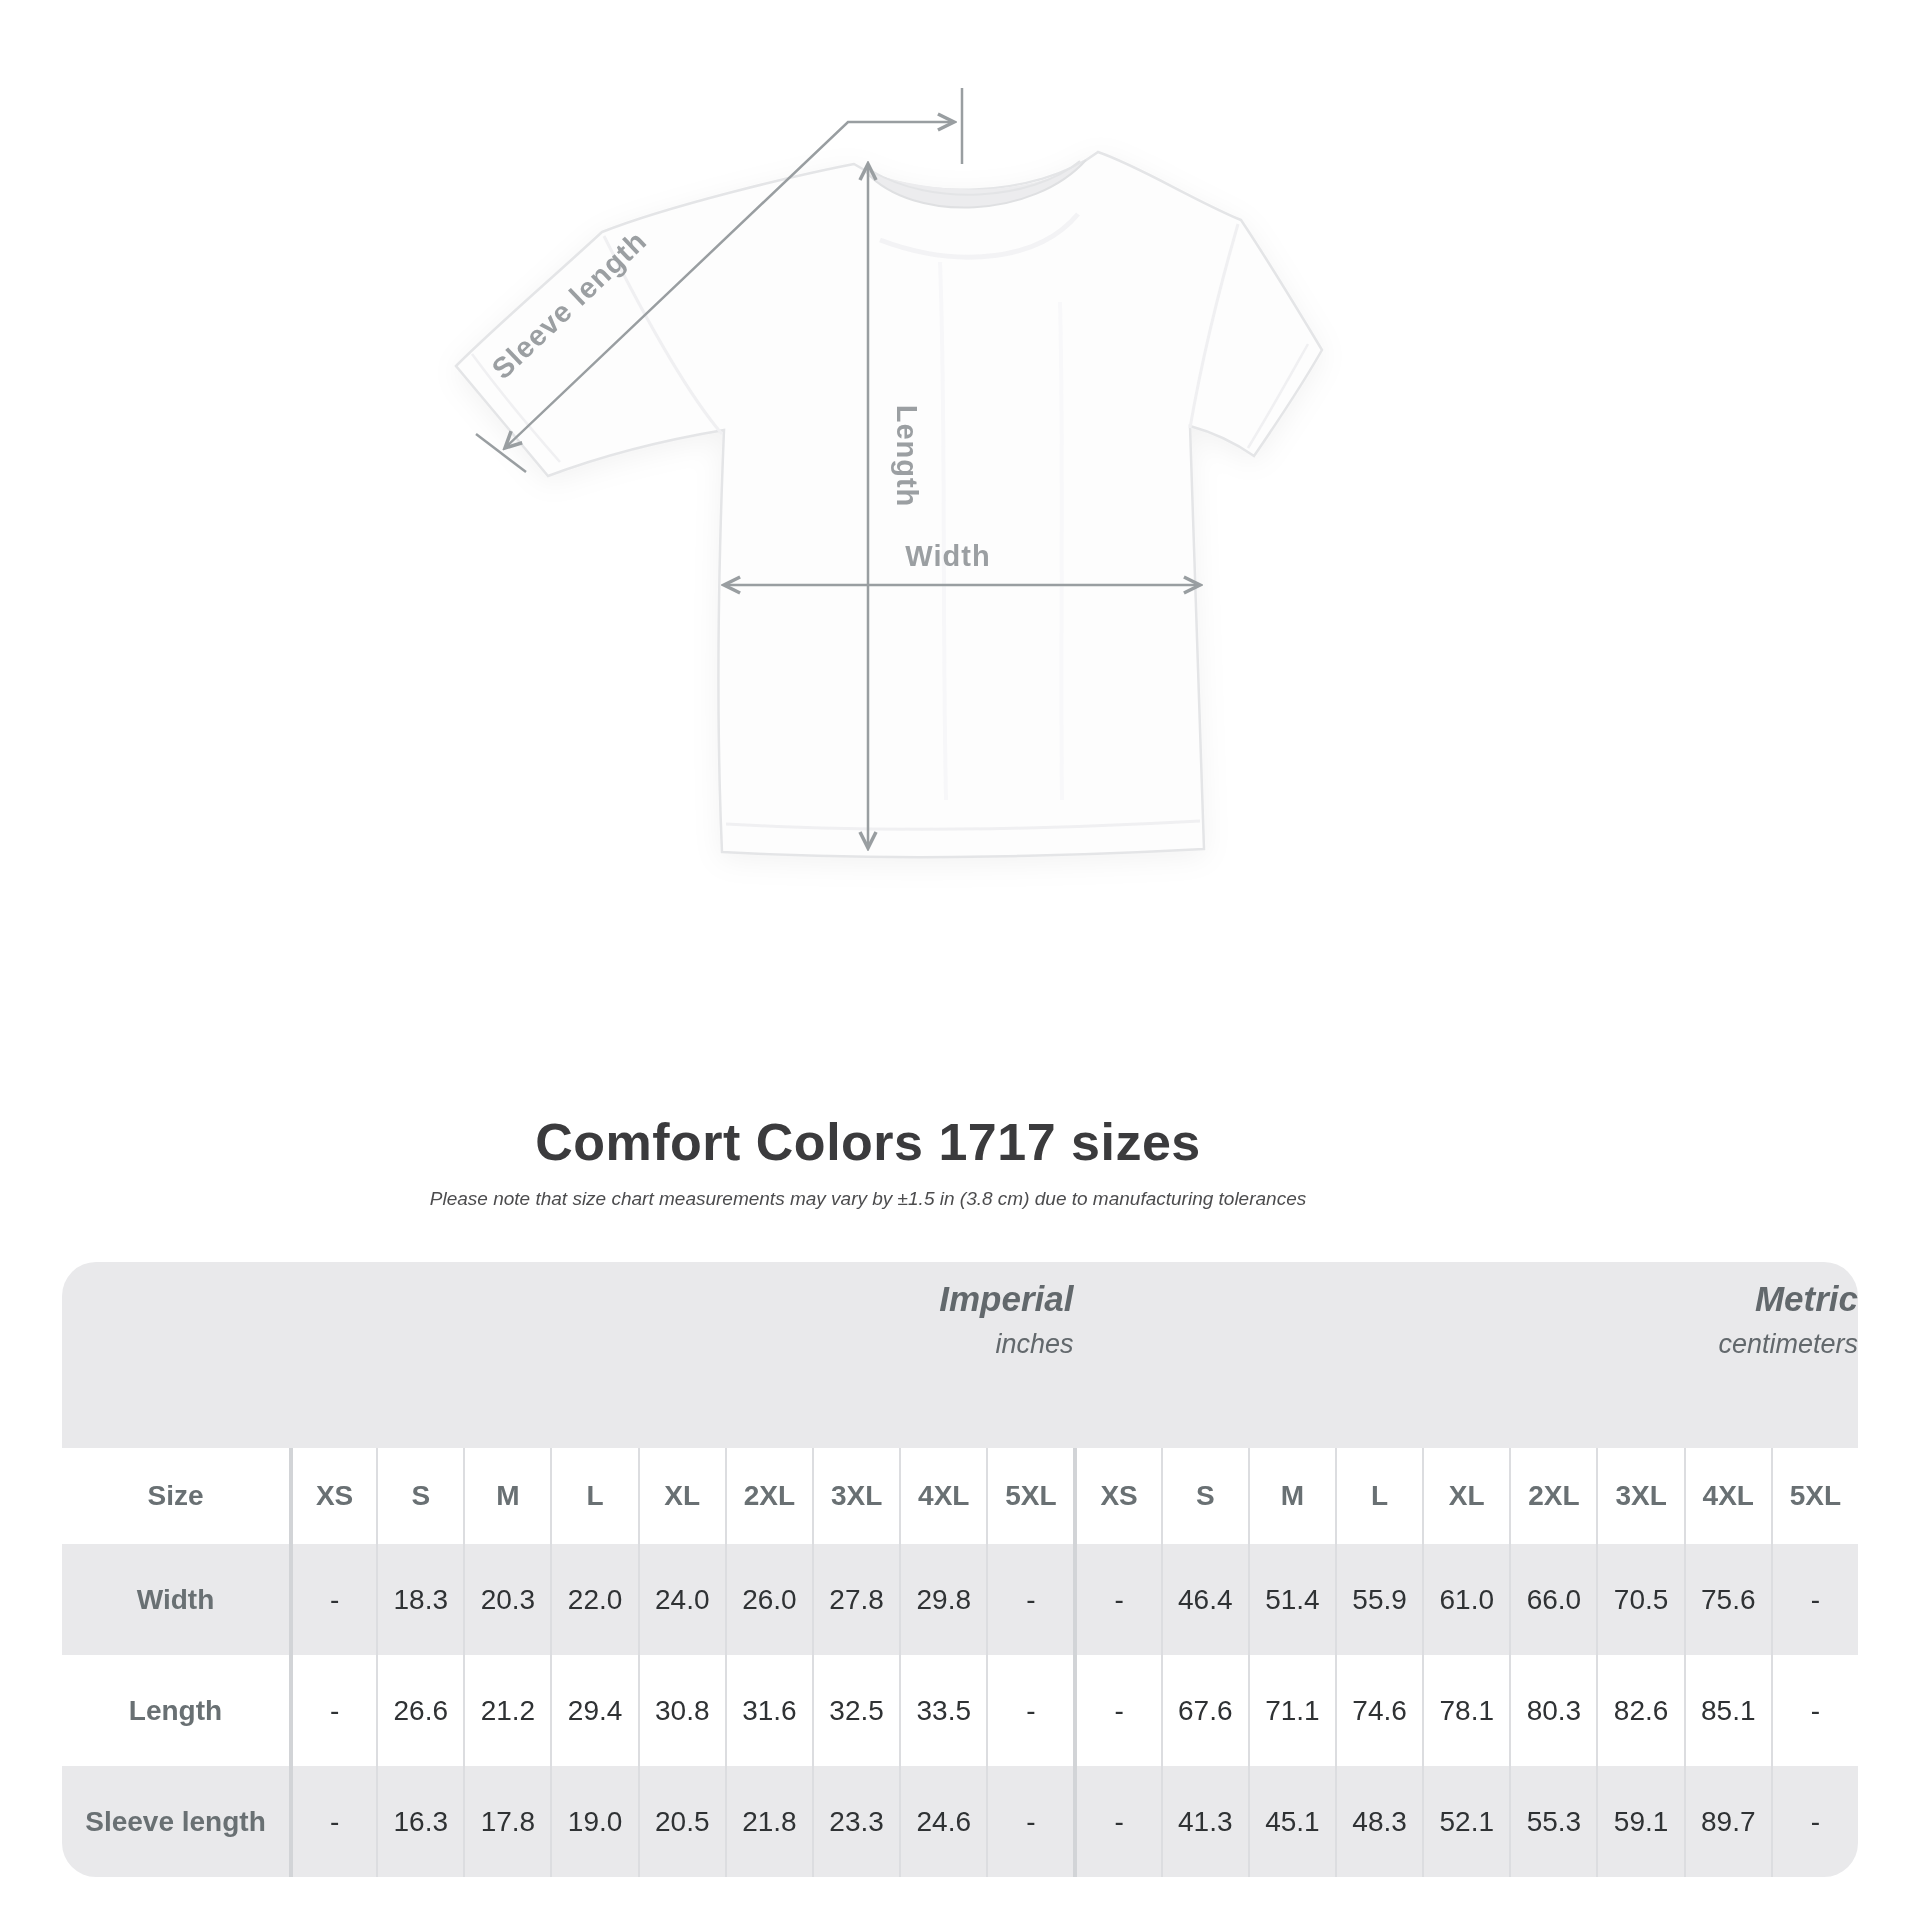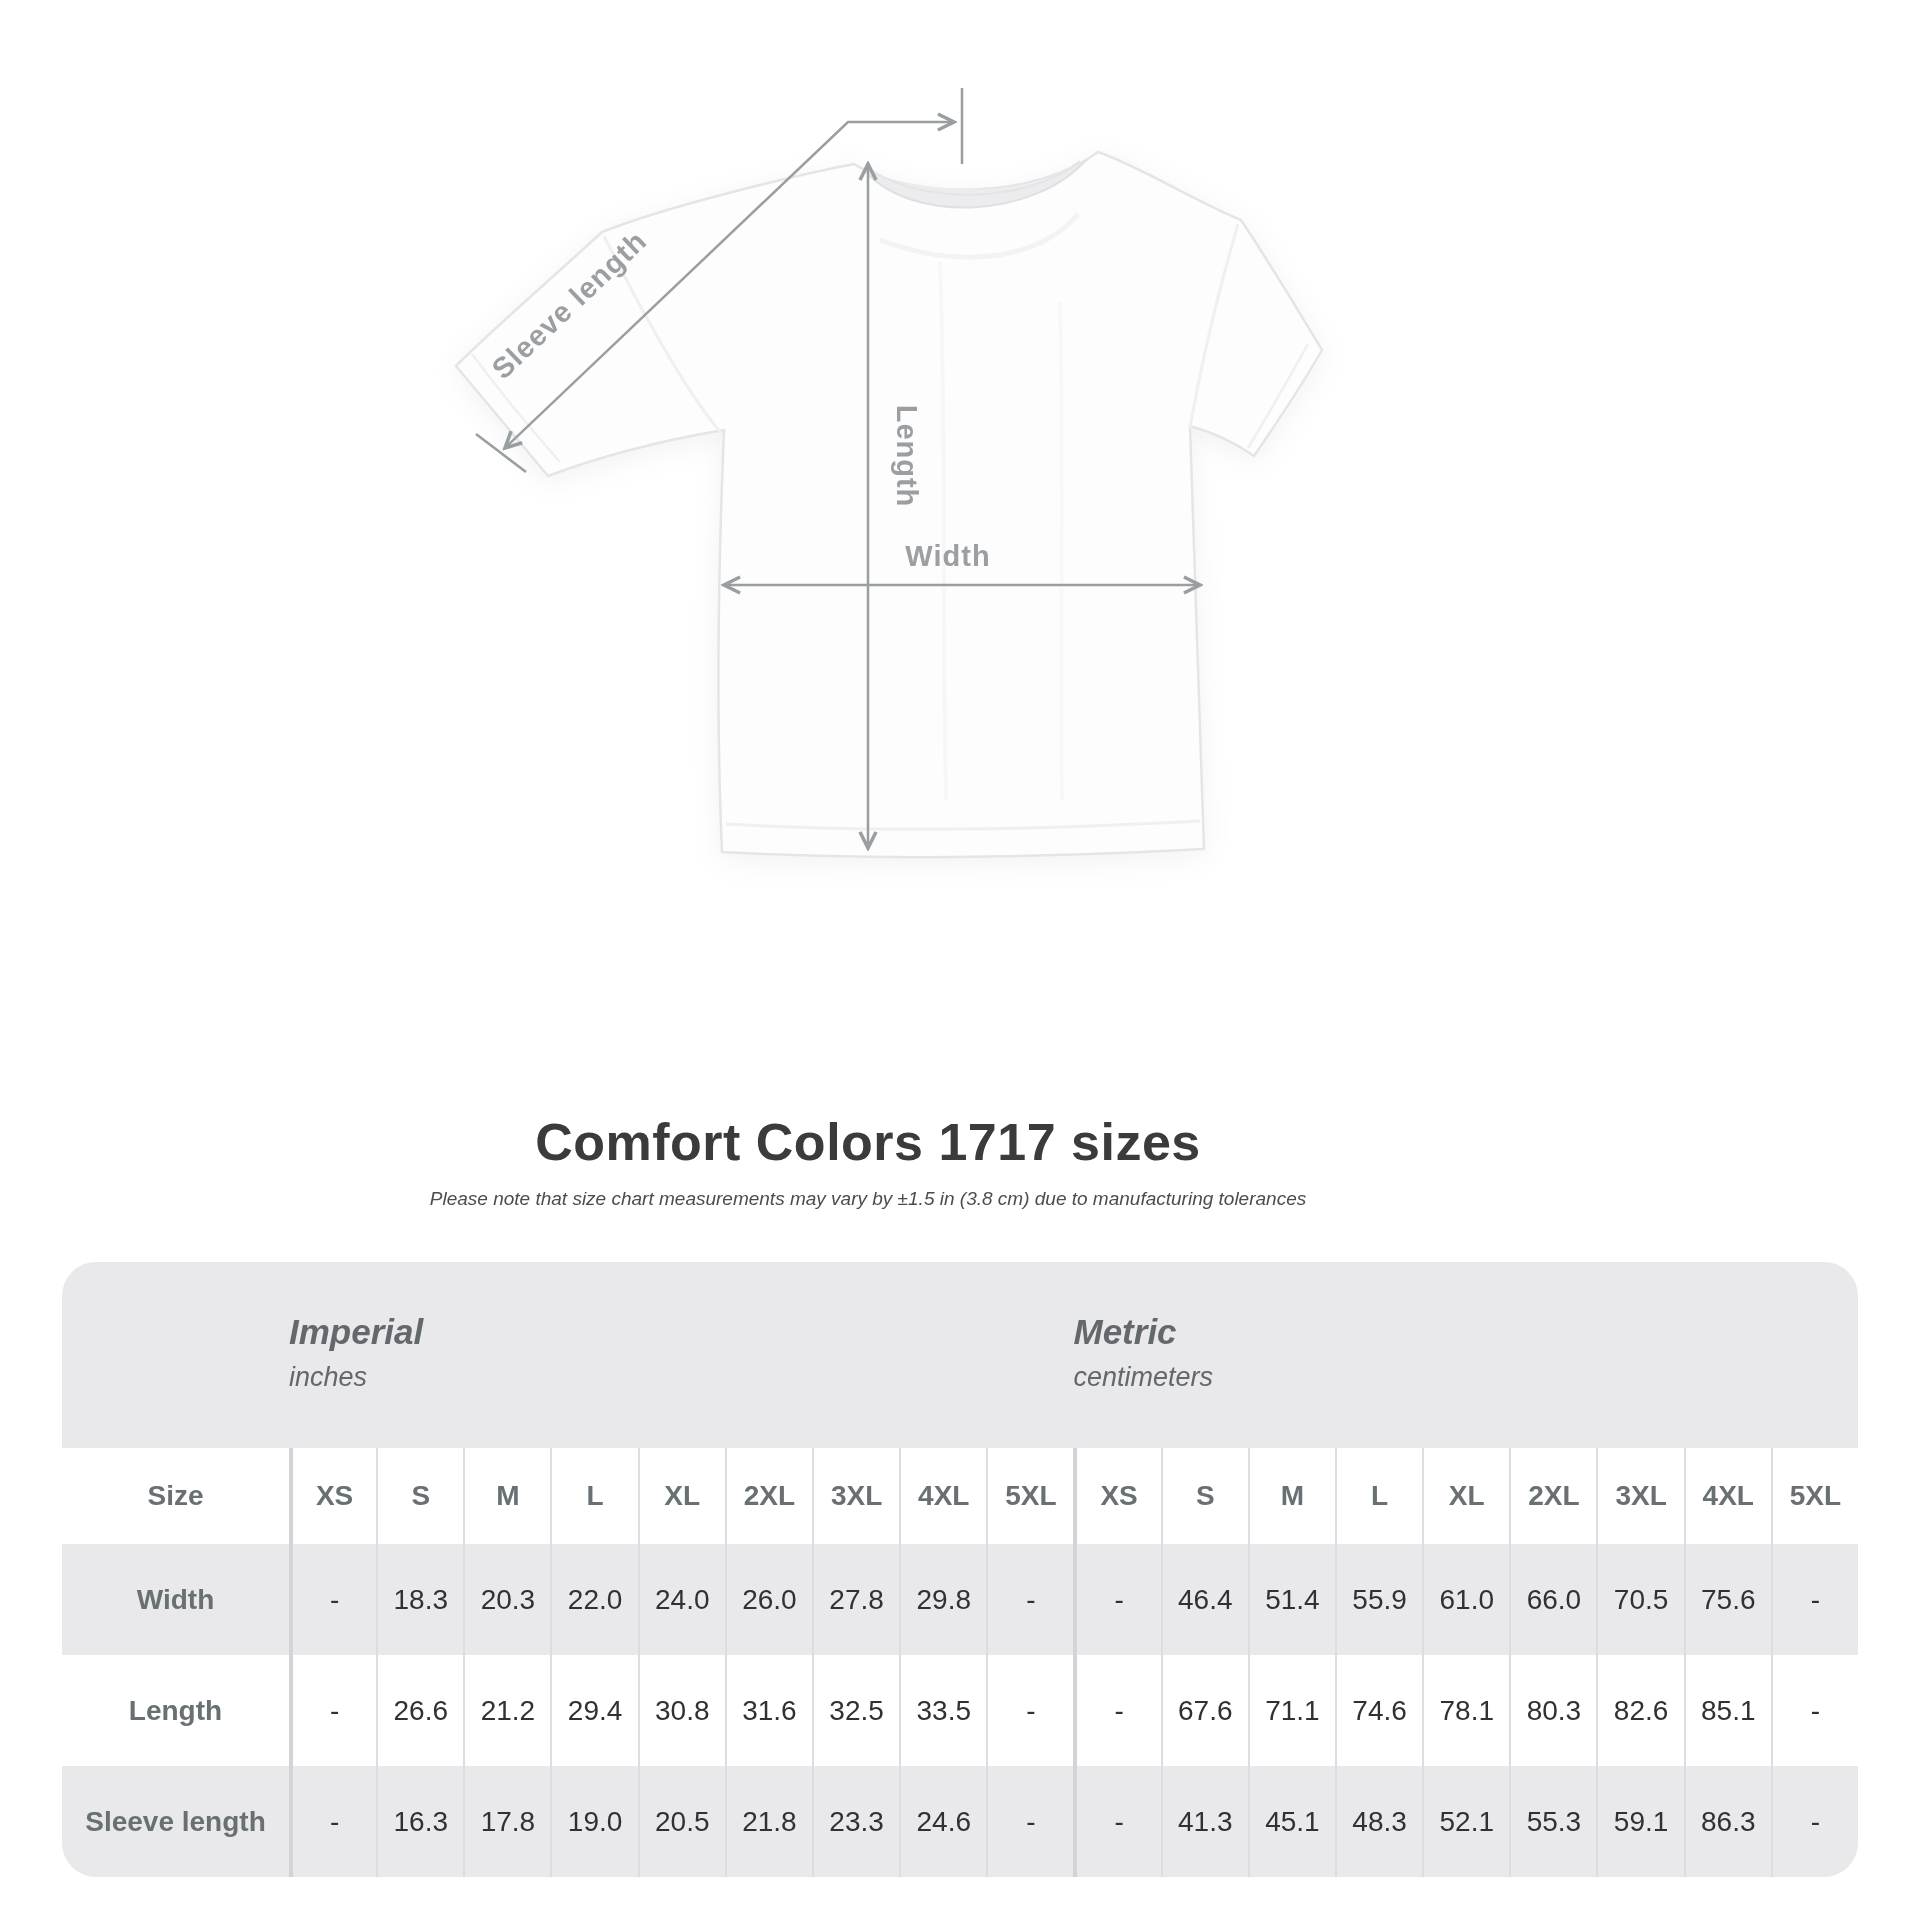--- a/index.html
+++ b/index.html
@@ -15,21 +15,21 @@
   
   .title-block{position:absolute;top:1112px;left:0;width:1736px;text-align:center;}
   .title-block h1{margin:0;font-size:52px;font-weight:bold;color:#3b3b3d;letter-spacing:0.5px;}
   .title-block .subtitle{margin:16px 0 0 0;font-size:19px;font-style:italic;color:#4c4c4e;}
   
   .size-table{
     position:absolute;left:62px;top:1262px;width:1796px;border-radius:34px;overflow:hidden;
     color:#697073;
   }
   .band{display:grid;grid-template-columns:227px 1fr 1fr;height:186px;background:#e9e9eb;}
-  .band-cell{display:flex;flex-direction:column;align-items:flex-start;justify-content:flex-start;padding-top:50px;}
+  .band-cell{display:flex;flex-direction:column;align-items:flex-end;justify-content:flex-start;padding-top:17px;}
   .unit-title{font-size:35px;font-weight:bold;font-style:italic;color:#62686c;}
   .unit-sub{margin-top:10px;font-size:27px;font-style:italic;color:#62686c;}
   .trow{display:grid;grid-template-columns:227px repeat(18,1fr);}
   .sizes-row{height:96px;background:#ffffff;}
   .data-row{height:111px;}
   .data-row.gray{background:#e9e9eb;}
   .data-row.white{background:#ffffff;}
   .cell{display:flex;align-items:center;justify-content:center;
     border-left:2px solid #dcdde0;}
   .cell.nb{border-left:none;}
@@ -195,18 +195,18 @@
       <div class="cell num">23.3</div>
       <div class="cell num">24.6</div>
       <div class="cell num">-</div>
       <div class="cell thick num">-</div>
       <div class="cell num">41.3</div>
       <div class="cell num">45.1</div>
       <div class="cell num">48.3</div>
       <div class="cell num">52.1</div>
       <div class="cell num">55.3</div>
       <div class="cell num">59.1</div>
-      <div class="cell num">86.3</div>
+      <div class="cell num">89.7</div>
       <div class="cell num">-</div>
     </div>
 
   </div>
 </div>
 
 </body></html>

